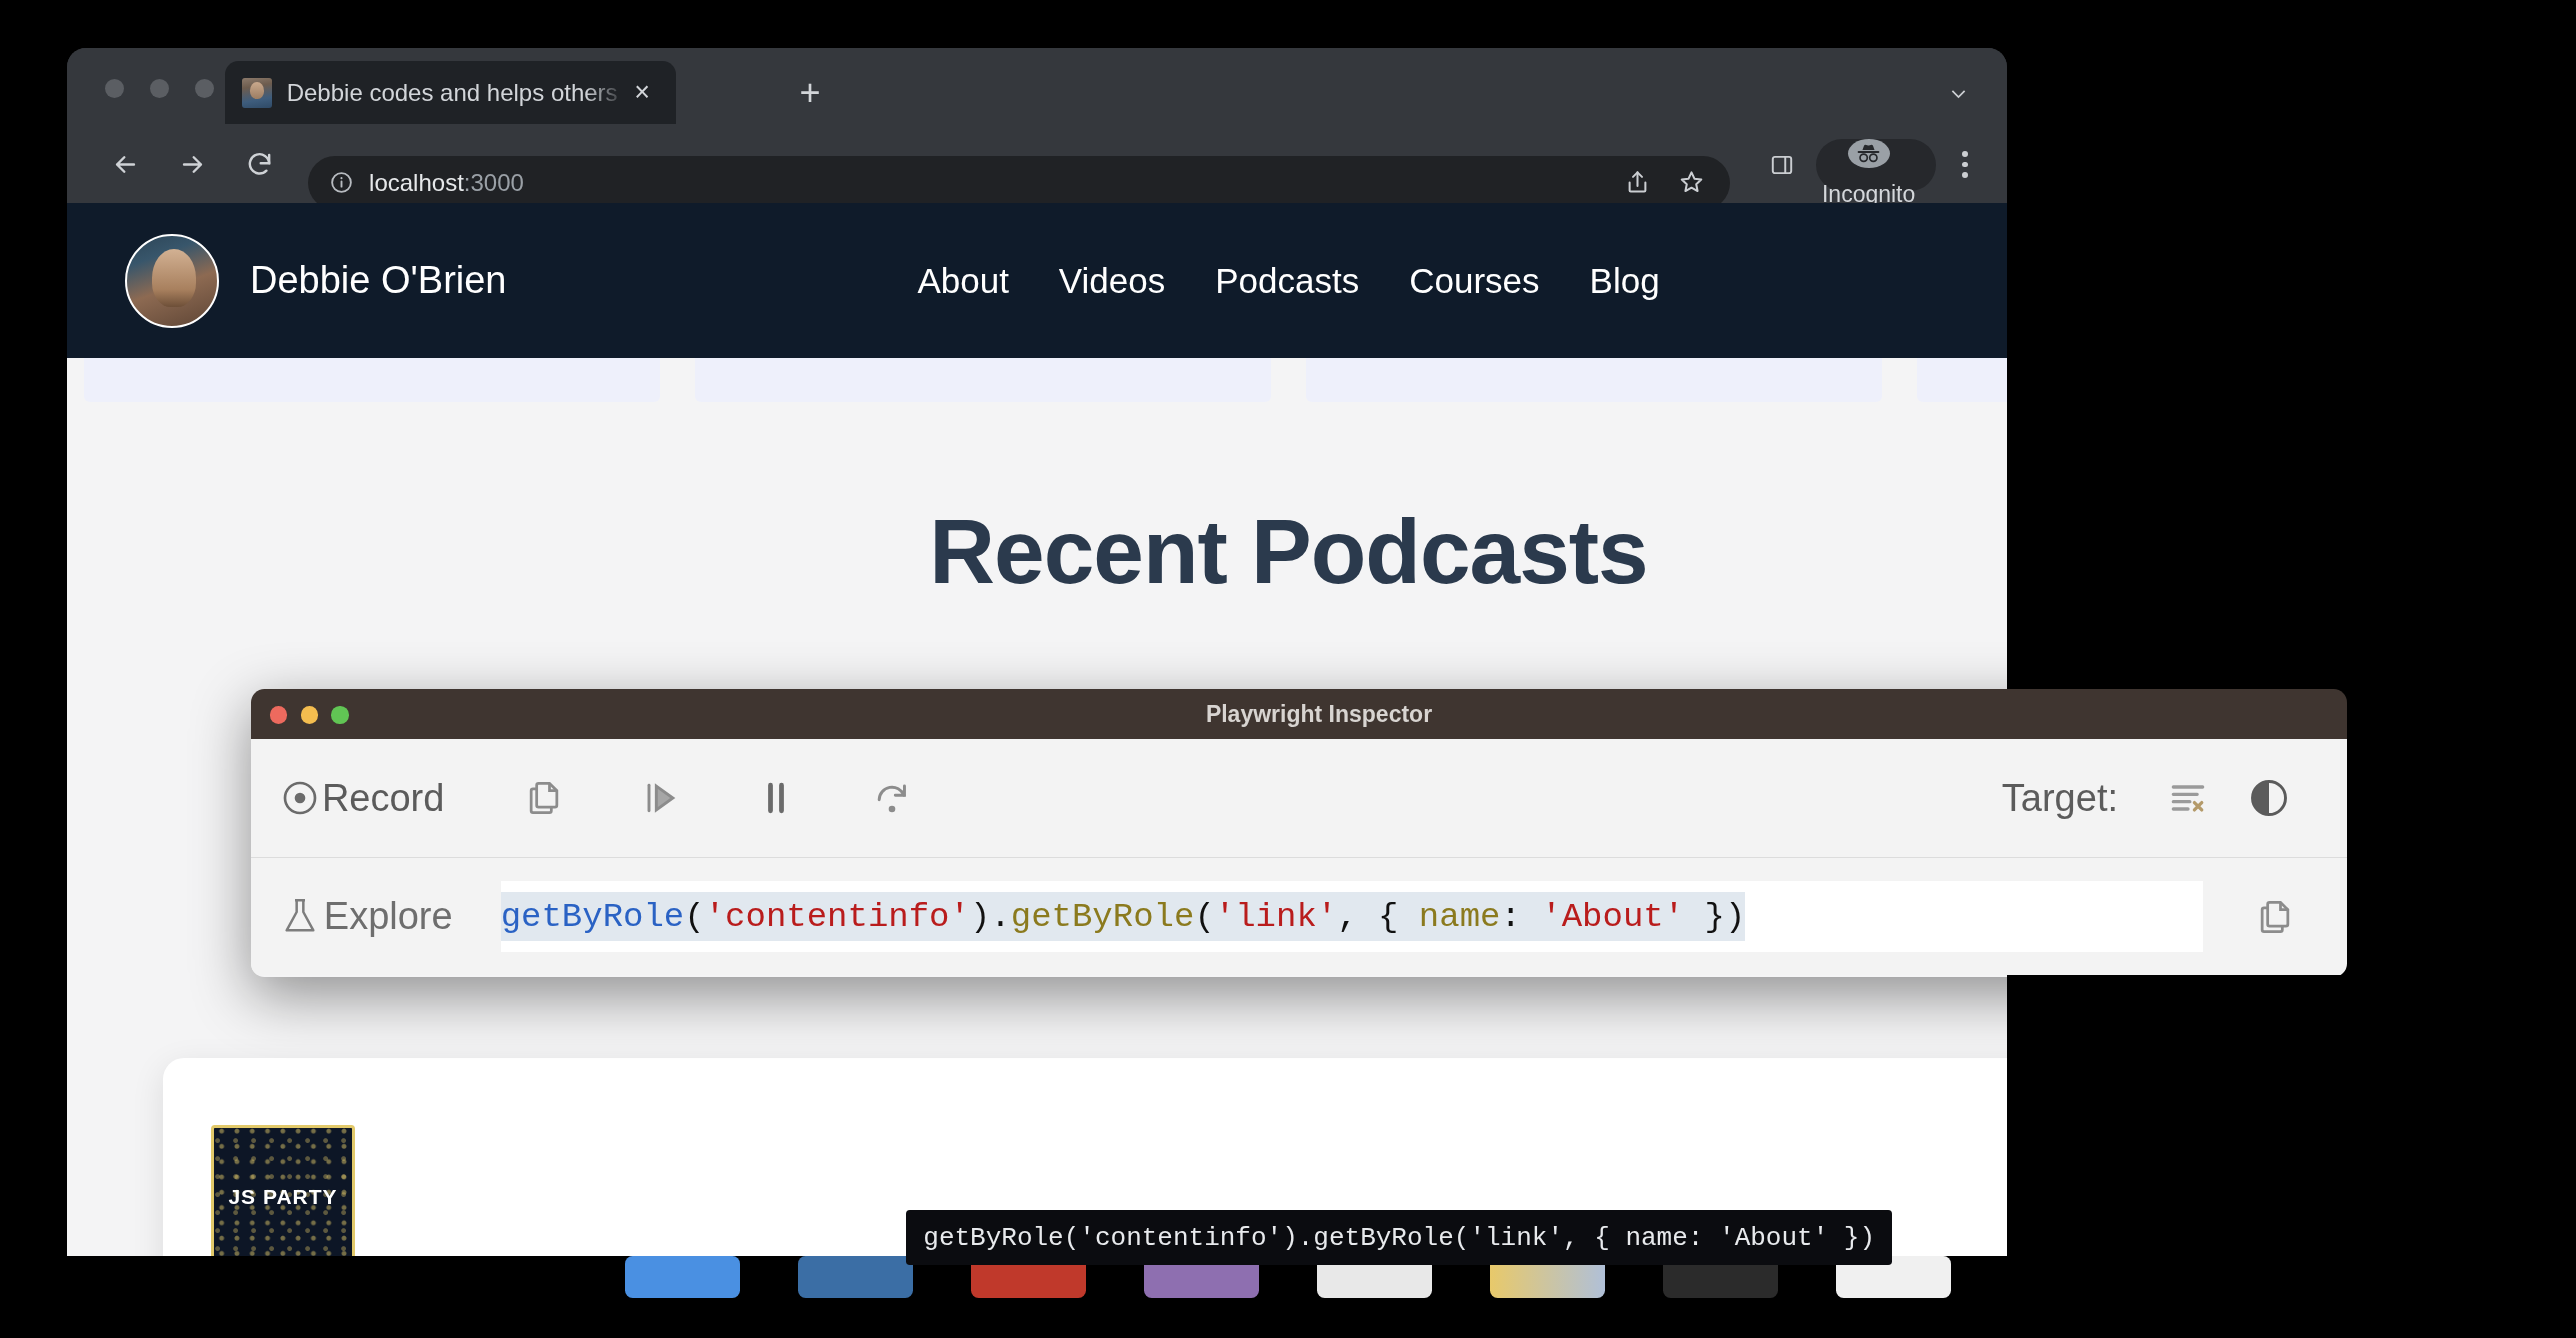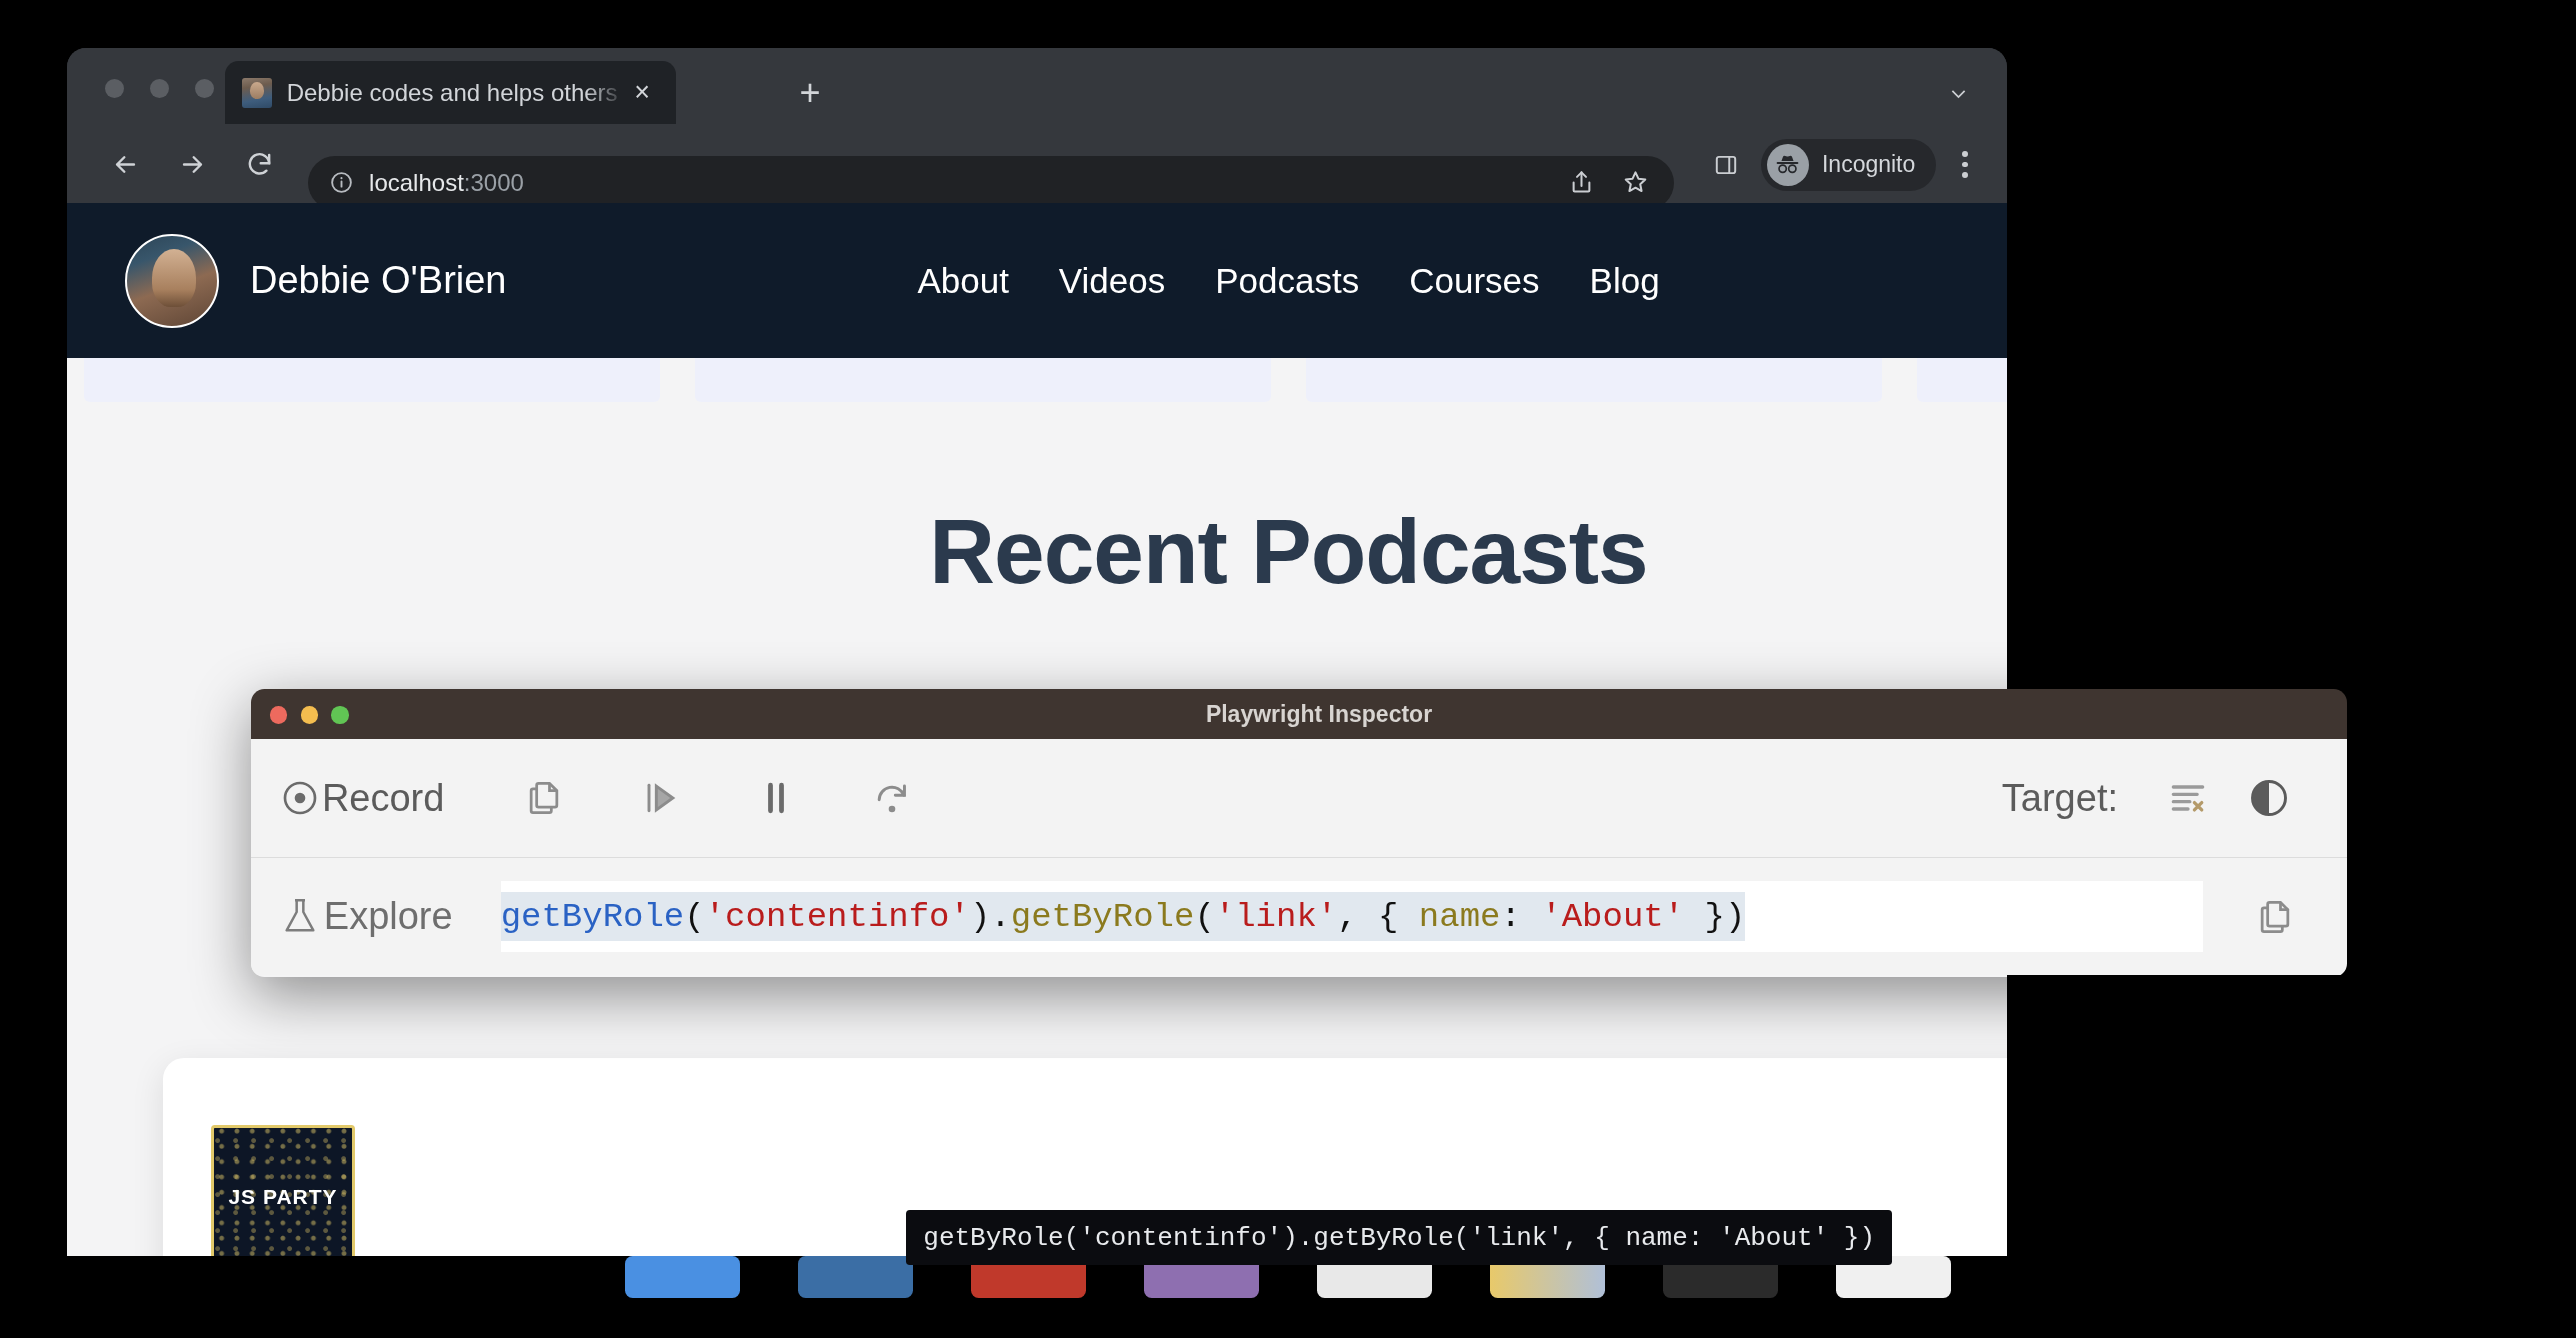--- a/index.html
+++ b/index.html
@@ -90,21 +90,21 @@
   .omni-url { margin-left: 15.3px; color: #e6e8ea; font-size: 24px; }
   .omni-url .dim { color: #9aa0a6; }
   .omni-actions { margin-left:auto; display:flex; align-items:center; gap: 27px; padding-right: 3.8px;}
   .omni-actions svg { width: 27px; height: 27px; color:#cbced2; }
   .tb-right { display:flex; align-items:center; gap:0; padding-right: 21px; }
   .tb-icon { width: 50px; height: 50px; display:flex; align-items:center; justify-content:center; color:#cbced2; }
   .tb-icon svg { width: 26px; height: 26px; }
   .incognito-pill {
     display:flex; align-items:center; gap:13.4px;
     background:#26282c; border-radius: 29px; height: 52px;
-    padding: 0 21px 0 5.8px; margin-left: 9.6px;
+    padding: 0 21px 0 5.8px; margin-left: 9.6px; flex-direction: column;
   }
   .incognito-avatar {
     width: 42px; height: 42px; border-radius: 50%;
     background:#9aa0a6; display:flex; align-items:center; justify-content:center;
   }
   .incognito-avatar svg { width: 29px; height: 29px; color:#26282c; }
   .incognito-label { color:#d5d8dc; font-size: 23px; }
   .kebab { width: 42px; height: 50px; display:flex; flex-direction:column; align-items:center; justify-content:center; gap:4.8px; margin-left: 7.7px;}
   .kebab i { display:block; width: 5.8px; height:5.8px; border-radius:50%; background:#cbced2; }
 

